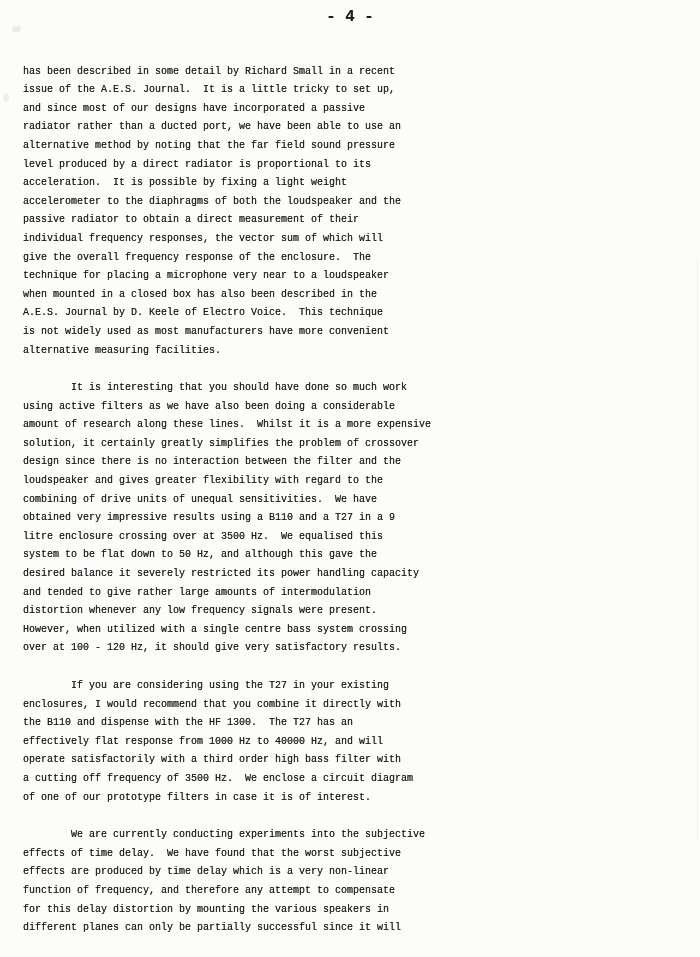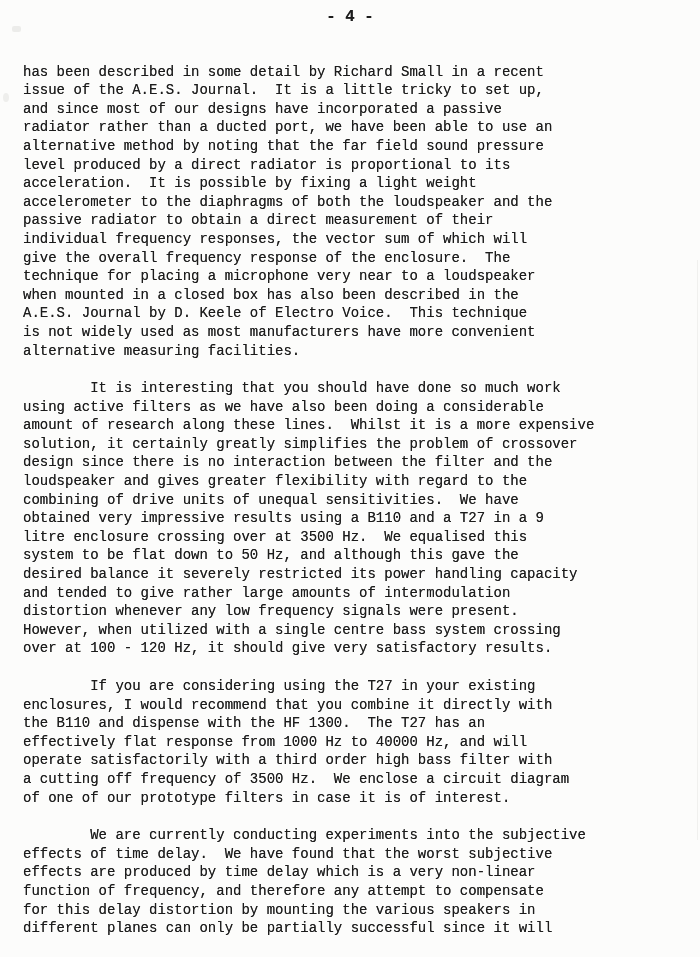--- a/index.html
+++ b/index.html
@@ -23,21 +23,21 @@
     white-space: pre;
     text-shadow: 0 0 0.5px rgba(25,25,25,0.65);
   }
   .content {
     margin-top: 36px;
     padding-left: 23px;
     padding-right: 8px;
   }
   .para {
     white-space: pre-wrap;
-    font-size: 14px;
+    font-size: 10px;
     line-height: 18.6px;
     margin: 0 0 19px 0;
     text-shadow: 0 0 0.55px rgba(25,25,25,0.7);
   }
   
   .speck-a {
     position: absolute; left: 12px; top: 26px;
     width: 9px; height: 6px; background: #ececea; border-radius: 2px;
   }
   .speck-b {

